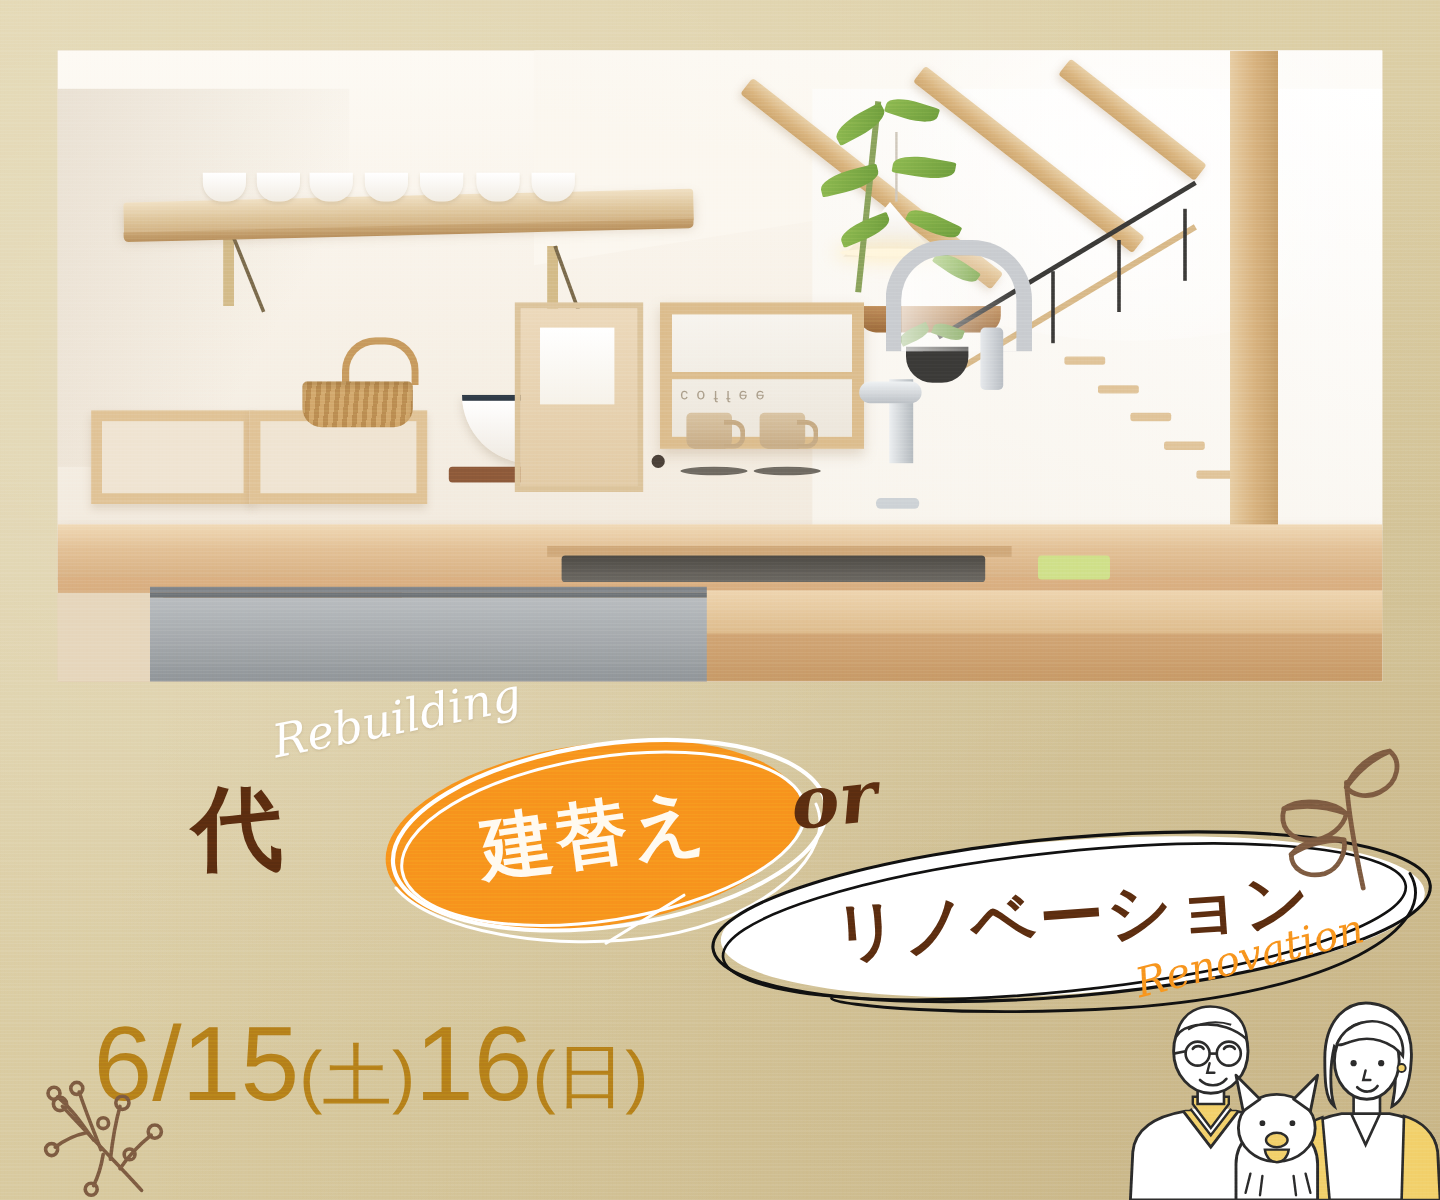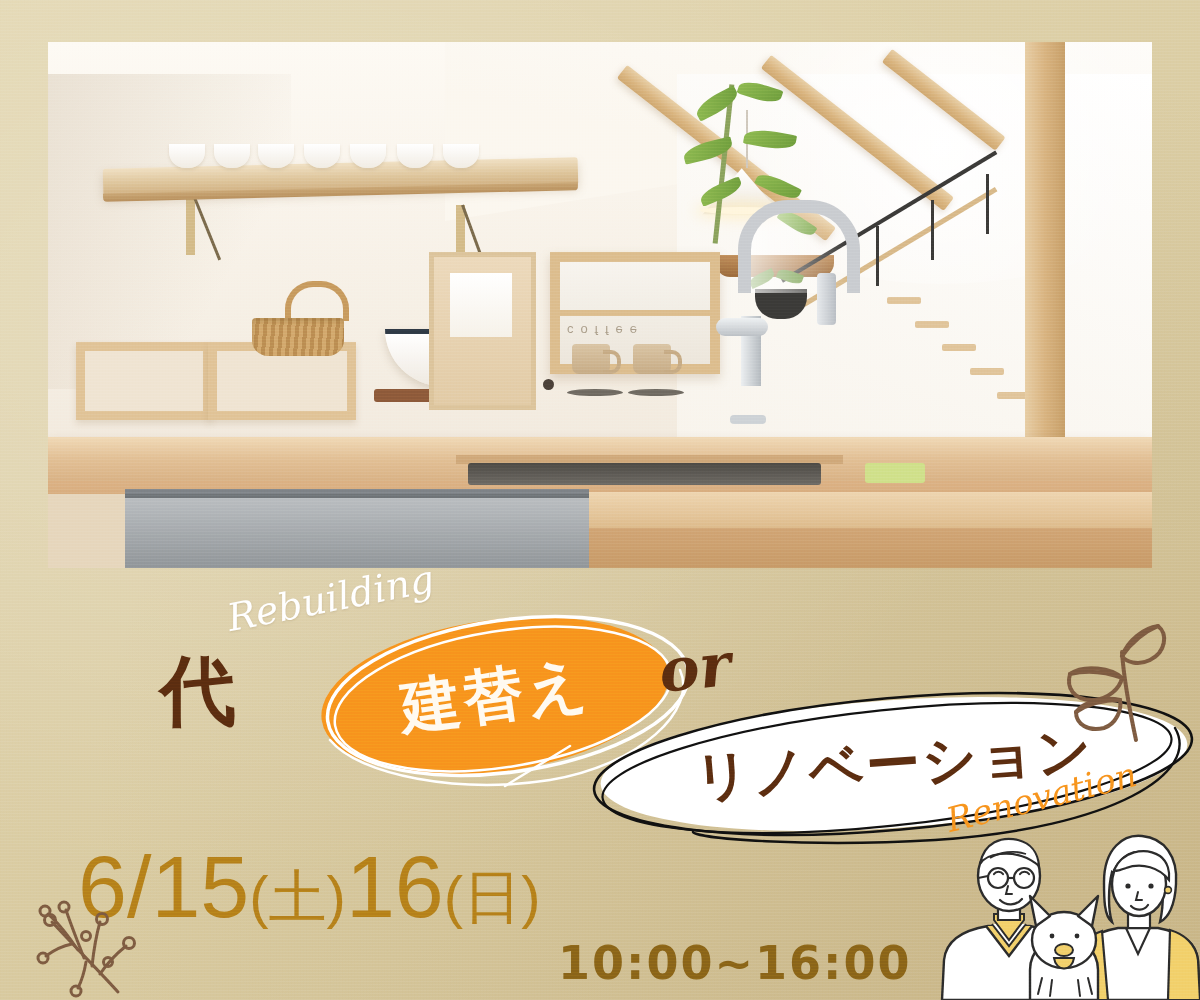--- a/index.html
+++ b/index.html
@@ -369,21 +369,20 @@
     <ellipse cx="318" cy="92" rx="300" ry="66" transform="rotate(-5 318 92)" stroke="#111111" stroke-width="2.6" fill="none"></ellipse>
     <ellipse cx="312" cy="96" rx="286" ry="58" transform="rotate(-6 312 96)" stroke="#111111" stroke-width="2.2" fill="none"></ellipse>
     <path d="M600 56 C 626 100, 540 156, 360 168 C 230 176, 120 166, 118 160" stroke="#111111" stroke-width="2.4" fill="none" stroke-linecap="round"></path>
   </svg>
   <div id="reno-text">リノベーション</div>
   <div id="script-renovation">Renovation</div>
 
   <div id="date-line">
     <span class="big">6/15</span><span class="par">(土)</span><span class="big">16</span><span class="par">(日)</span>
   </div>
-  <div id="time-line">10:00~16:00</div>
 
   <svg id="sprig-left" viewBox="0 0 130 120" fill="none" stroke="#7d5b41" stroke-width="3" stroke-linecap="round">
     <path d="M96 112 C 78 92, 56 70, 30 42"></path>
     <path d="M56 70 C 46 56, 38 44, 26 34"></path>
     <path d="M62 78 C 56 62, 50 48, 44 30"></path>
     <path d="M70 86 C 72 68, 74 56, 78 42"></path>
     <path d="M78 94 C 86 82, 94 74, 104 66"></path>
     <path d="M50 64 C 40 66, 32 70, 24 76"></path>
     <path d="M64 82 C 62 94, 60 100, 56 108"></path>
     <circle cx="28" cy="40" r="5.5"></circle>

